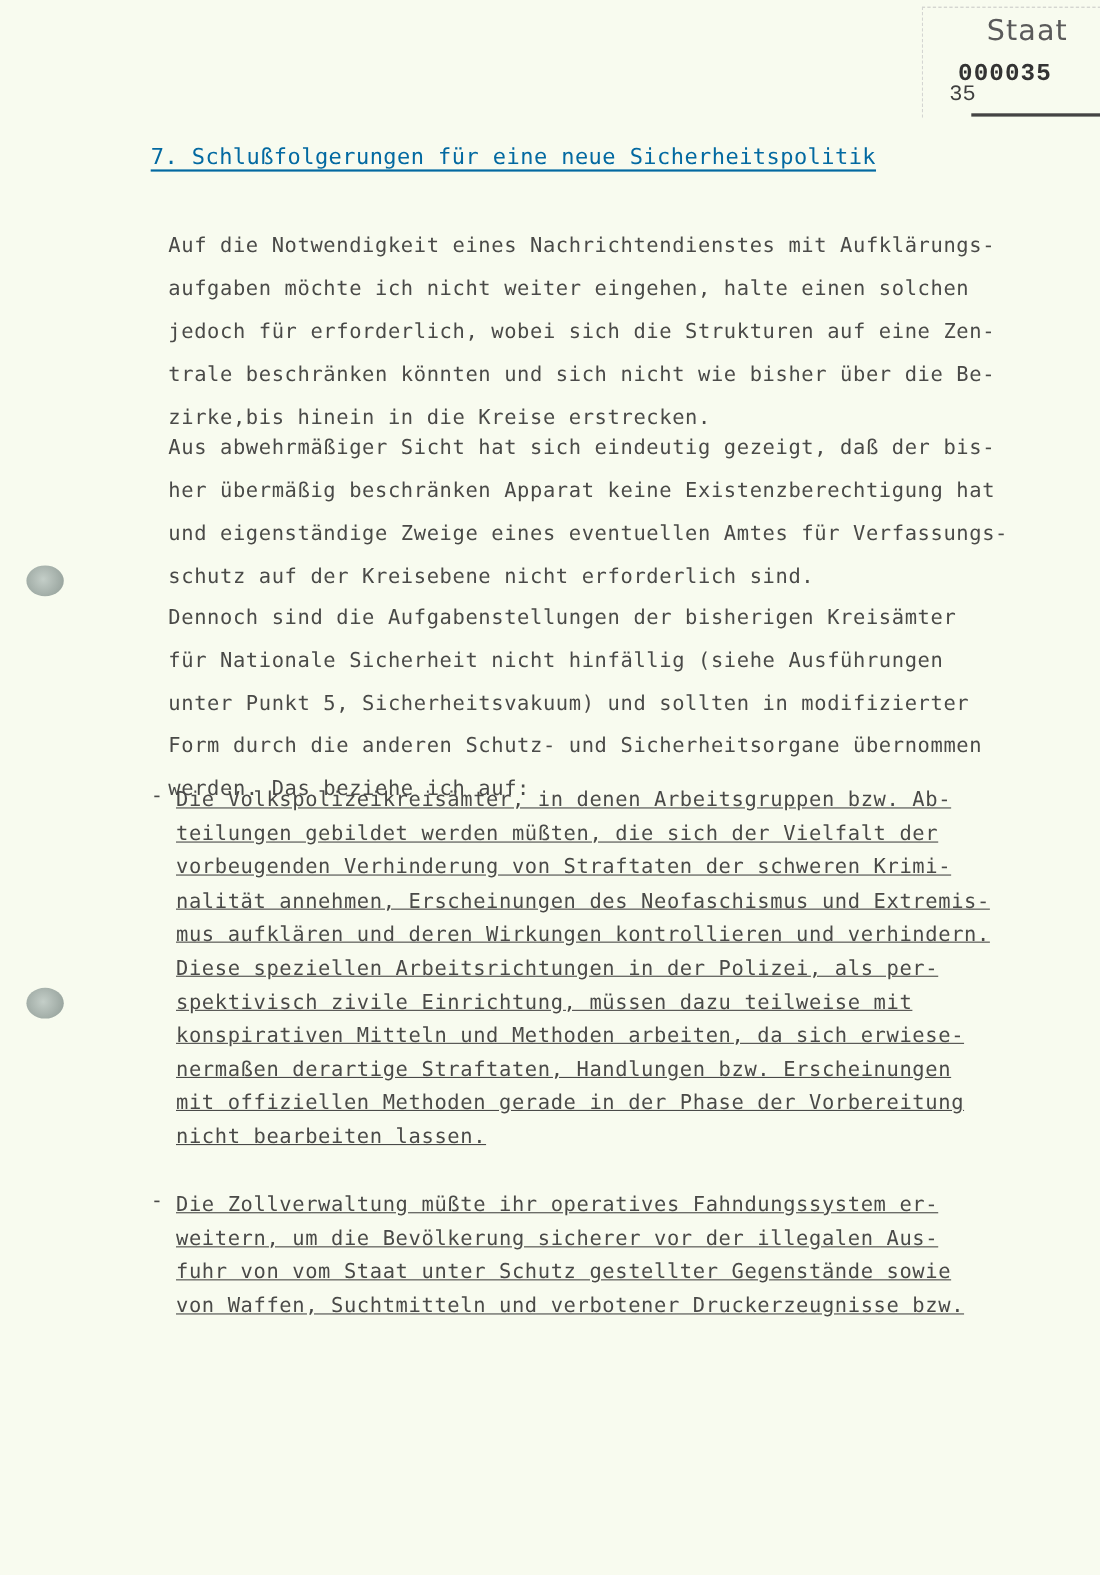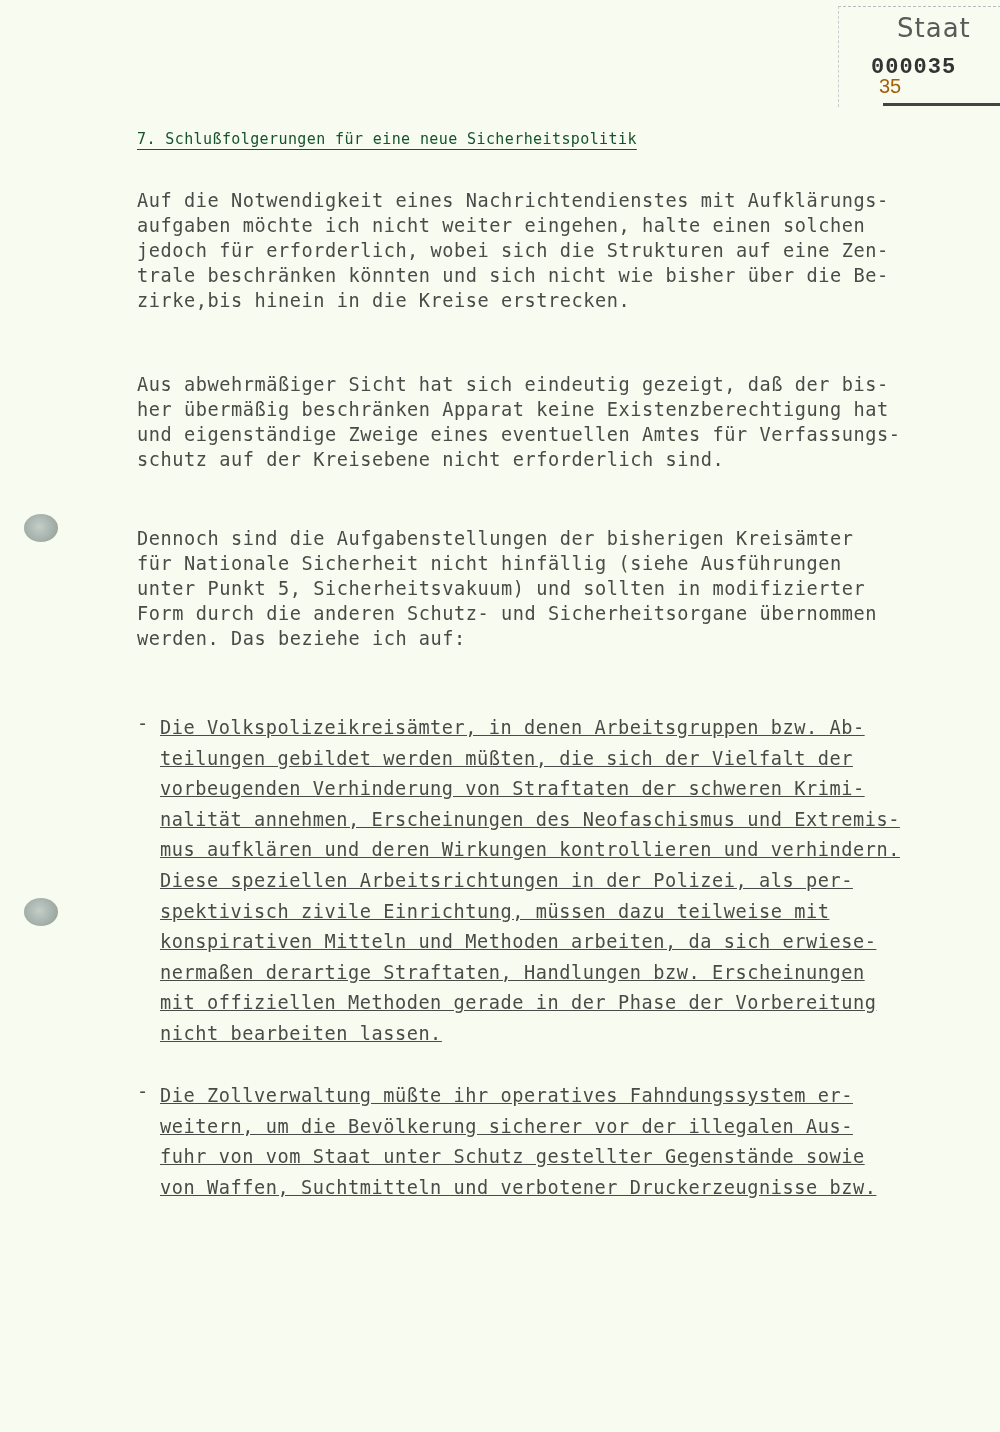--- a/index.html
+++ b/index.html
@@ -18,35 +18,35 @@
     position: absolute; left: 58px; top: 6px;
     font-family: "DejaVu Sans", sans-serif; font-size: 26px; color: #5a5a5a;
     letter-spacing: 1px;
   }
   .stamp-number {
     position: absolute; left: 32px; top: 48px;
     font-family: "Liberation Mono", monospace; font-size: 22px; color: #333;
     letter-spacing: 1px; font-weight: bold; text-align: center;
   }
   .page-num {
-    position: absolute; left: 40px; top: 68px;
-    font-family: Liberation Sans, sans-serif; font-size: 20px; color: #a16207;
+    position: absolute; left: 24px; top: 68px;
+    font-family: Liberation Mono, monospace; font-size: 20px; color: #404040;
   }
   .stamp-line {
     position: absolute; left: 44px; top: 96px; width: 118px; height: 3px; background: #444;
   }
   .heading {
     position: absolute; left: 137px; top: 130px;
-    font-size: 15px; text-decoration: underline; text-underline-offset: 5px;
-    letter-spacing: 0.4px; color: #14532d;
+    font-size: 20px; text-decoration: underline; text-underline-offset: 5px;
+    letter-spacing: 0.4px; color: #0369a1;
   }
   .para {
     position: absolute; left: 137px; width: 830px;
-    font-size: 18.6px; line-height: 25px; letter-spacing: 0.55px;
-    white-space: pre; margin: 0;
+    font-size: 18.6px; line-height: 39px; letter-spacing: 0.55px;
+    white-space: pre; margin: 16px;
   }
   .bullet {
     position: absolute; left: 137px; width: 830px;
     font-size: 18.6px; line-height: 30.6px; letter-spacing: 0.55px;
   }
   .bullet-dash { position: absolute; left: 0; top: 0; }
   .bullet-text { position: absolute; left: 23px; top: 4px; white-space: pre; margin: 0; text-decoration: underline; }
   .hole {
     position: absolute; width: 34px; height: 28px; border-radius: 50%;
     background: radial-gradient(circle at 45% 45%, #c4cec8, #8e9a94);

